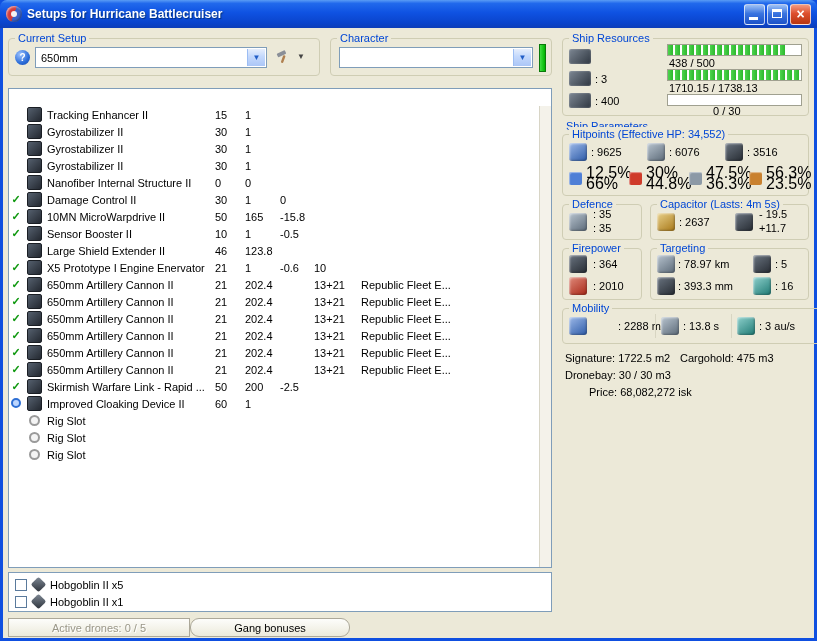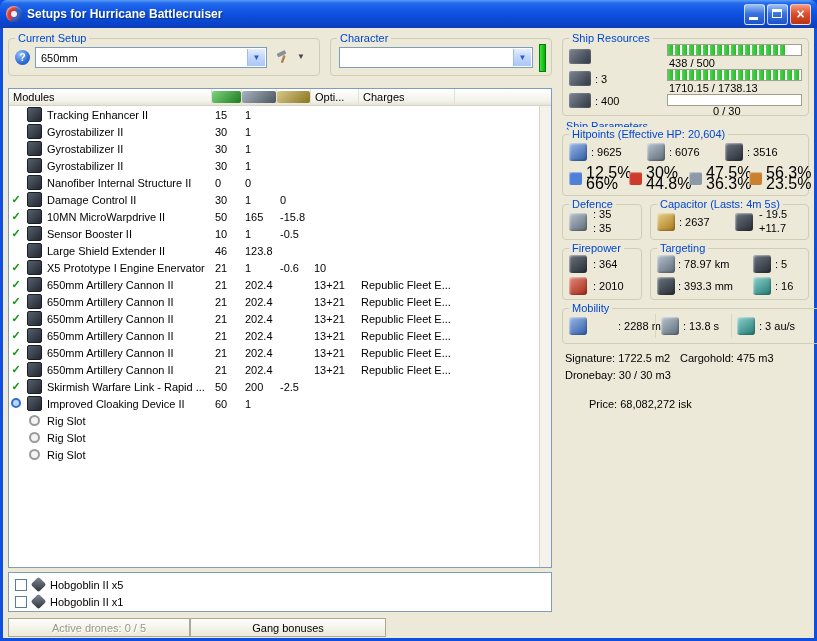--- a/index.html
+++ b/index.html
@@ -155,41 +155,20 @@
         <div class="pfill" style="width: 98.4%;"></div>
       </div>
     <span class="ptext" style="left:106px;top:43px;">1710.15 / 1738.13</span>
     <div class="pbar" style="left:104px;top:55px;width:135px;">
         <div class="pfill" style="width: 0%;"></div>
       </div>
     <span class="ptext" style="left:150px;top:66px;">0 / 30</span>
   </div>
 
   <div class="mtable" style="left:8px;top:88px;width:544px;height:480px;">
-    <div class="mt-header">
-      <div class="hc" style="width:203px;">
-          <span>Modules</span>
-        </div>
-      <div class="hc icync" style="width:30px;">
-          <span class="hicon cpu"></span>
-        </div>
-      <div class="hc icync" style="width:35px;">
-          <span class="hicon pg"></span>
-        </div>
-      <div class="hc icync" style="width:34px;">
-          <span class="hicon cap"></span>
-        </div>
-      <div class="hc" style="width:48px;">
-          <span>Opti...</span>
-        </div>
-      <div class="hc" style="width:96px;">
-          <span>Charges</span>
-        </div>
-      <div class="hc" style="flex:1;border-right:none;"></div>
-    </div>
     <div class="mtable-body">
         <div class="mod-row">
     <span class="cell check"></span>
     <span class="cell miconc">
             <span class="micon"></span>
           </span>
     <span class="cell name">Tracking Enhancer II</span>
     <span class="cell ncol cpu">15</span>
     <span class="cell ncol pg">1</span>
     <span class="cell ncol cap"></span>
@@ -447,26 +426,26 @@
     <span class="dlabel">Hobgoblin II x5</span>
   </div>
       <div class="drone-row">
     <span class="dcheck"></span>
     <span class="dicon"></span>
     <span class="dlabel">Hobgoblin II x1</span>
   </div>
     </div>
 
   <div class="fbar disabled" style="left:8px;top:618px;width:182px;">Active drones: 0 / 5</div>
-  <div class="fbar" style="left:190px;top:618px;width:196px;">Gang bonuses</div>
+  <div class="fbar" style="left:190px;top:618px;width:160px;border-radius:9px;">Gang bonuses</div>
 
   <div class="section-label" style="left:566px;top:120px;">Ship Parameters</div>
 
   <div class="gb" style="left:562px;top:134px;width:247px;height:62px;">
-    <span class="lbl">Hitpoints (Effective HP: 20,604)</span>
+    <span class="lbl">Hitpoints (Effective HP: 34,552)</span>
     <span class="picon ic-blue" style="left:6px;top:8px;"></span>
     <span class="pval" style="left:28px;top:11px;">: 9625</span>
     <span class="picon" style="left:84px;top:8px;"></span>
     <span class="pval" style="left:106px;top:11px;">: 6076</span>
     <span class="picon ic-dark" style="left:162px;top:8px;"></span>
     <span class="pval" style="left:184px;top:11px;">: 3516</span>
     <div style="position:absolute;left:0;top:31px;right:0;height:26px;">
         <div class="resist" style="left: 6px;">
     <span class="ricon" style="background: rgb(79, 127, 214);"></span>
     <span class="rcol">
@@ -542,15 +521,15 @@
     <span class="picon" style="left:98px;top:8px;"></span>
     <span class="pval" style="left:120px;top:11px;">: 13.8 s</span>
     <span class="vsep" style="left:168px;top:5px;height:24px;"></span>
     <span class="picon ic-teal" style="left:174px;top:8px;"></span>
     <span class="pval" style="left:196px;top:11px;">: 3 au/s</span>
   </div>
 
   <div class="statline" style="left:565px;top:352px;">Signature: 1722.5 m2</div>
   <div class="statline" style="left:680px;top:352px;">Cargohold: 475 m3</div>
   <div class="statline" style="left:565px;top:369px;">Dronebay: 30 / 30 m3</div>
-  <div class="statline" style="left:565px;top:398px;padding-left:24px;">Price: 68,082,272 isk</div>
+  <div class="statline" style="left:565px;top:386px;padding-left:24px;">Price: 68,082,272 isk</div>
 
 </div>
 
 </body></html>

